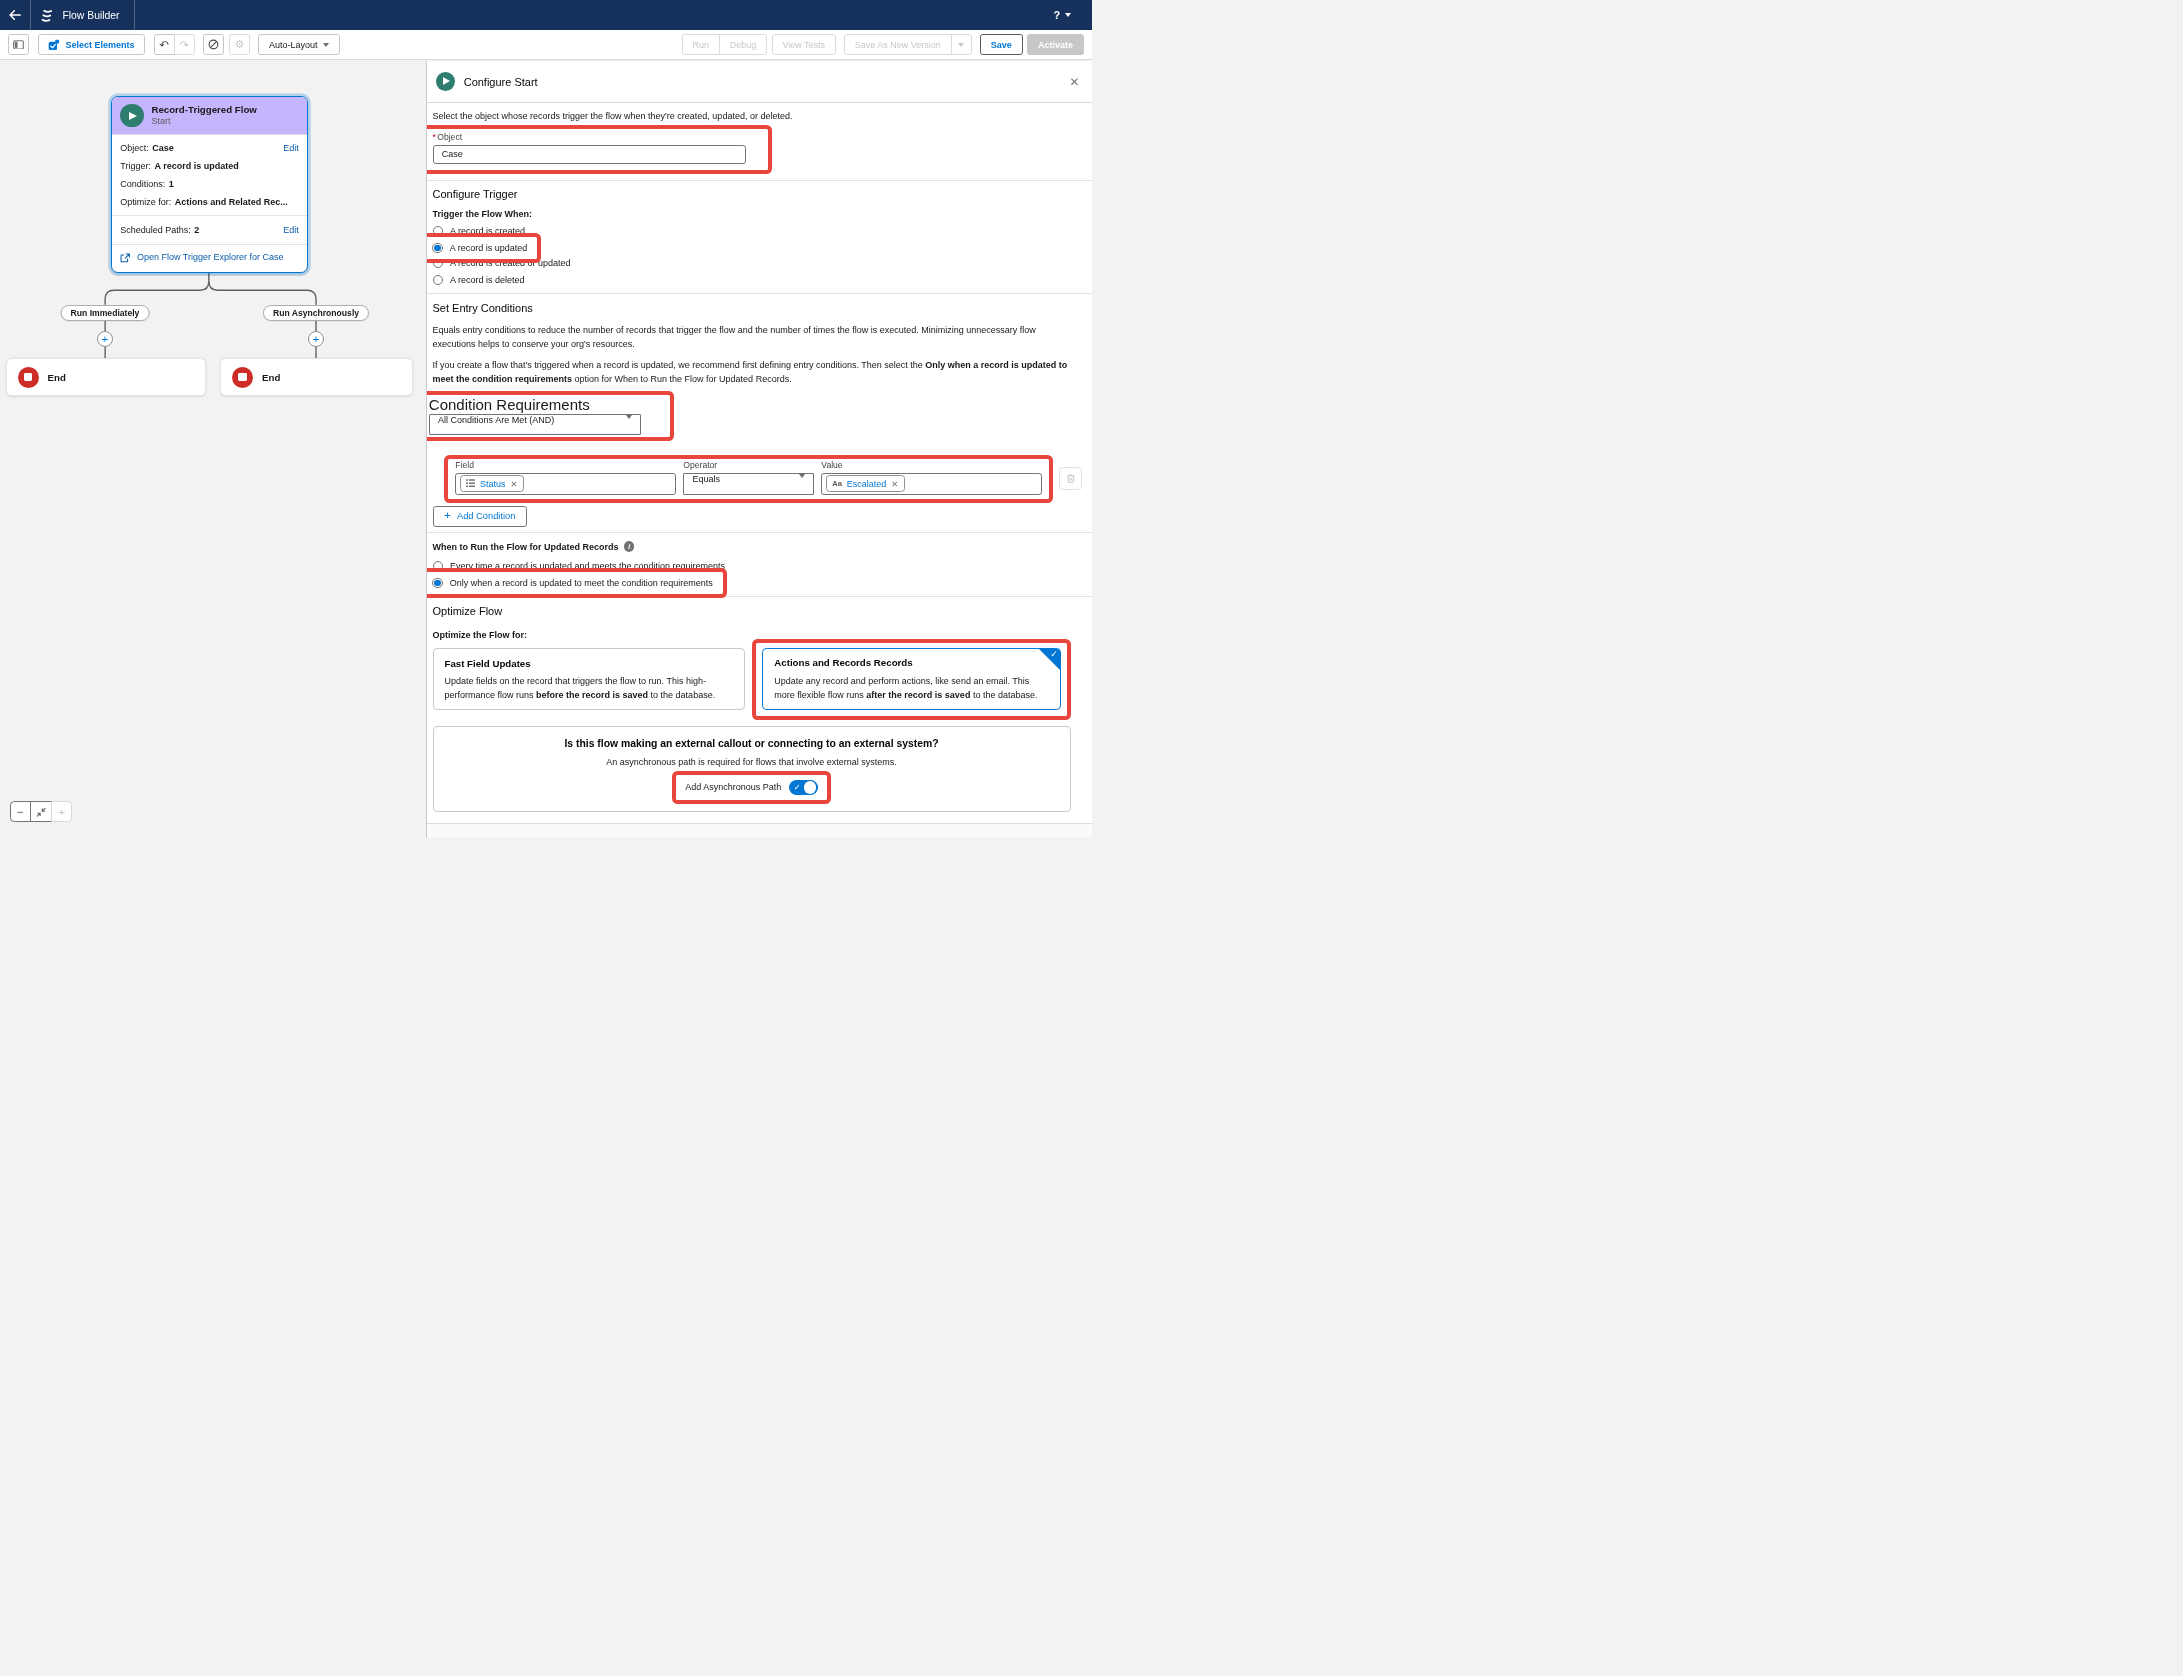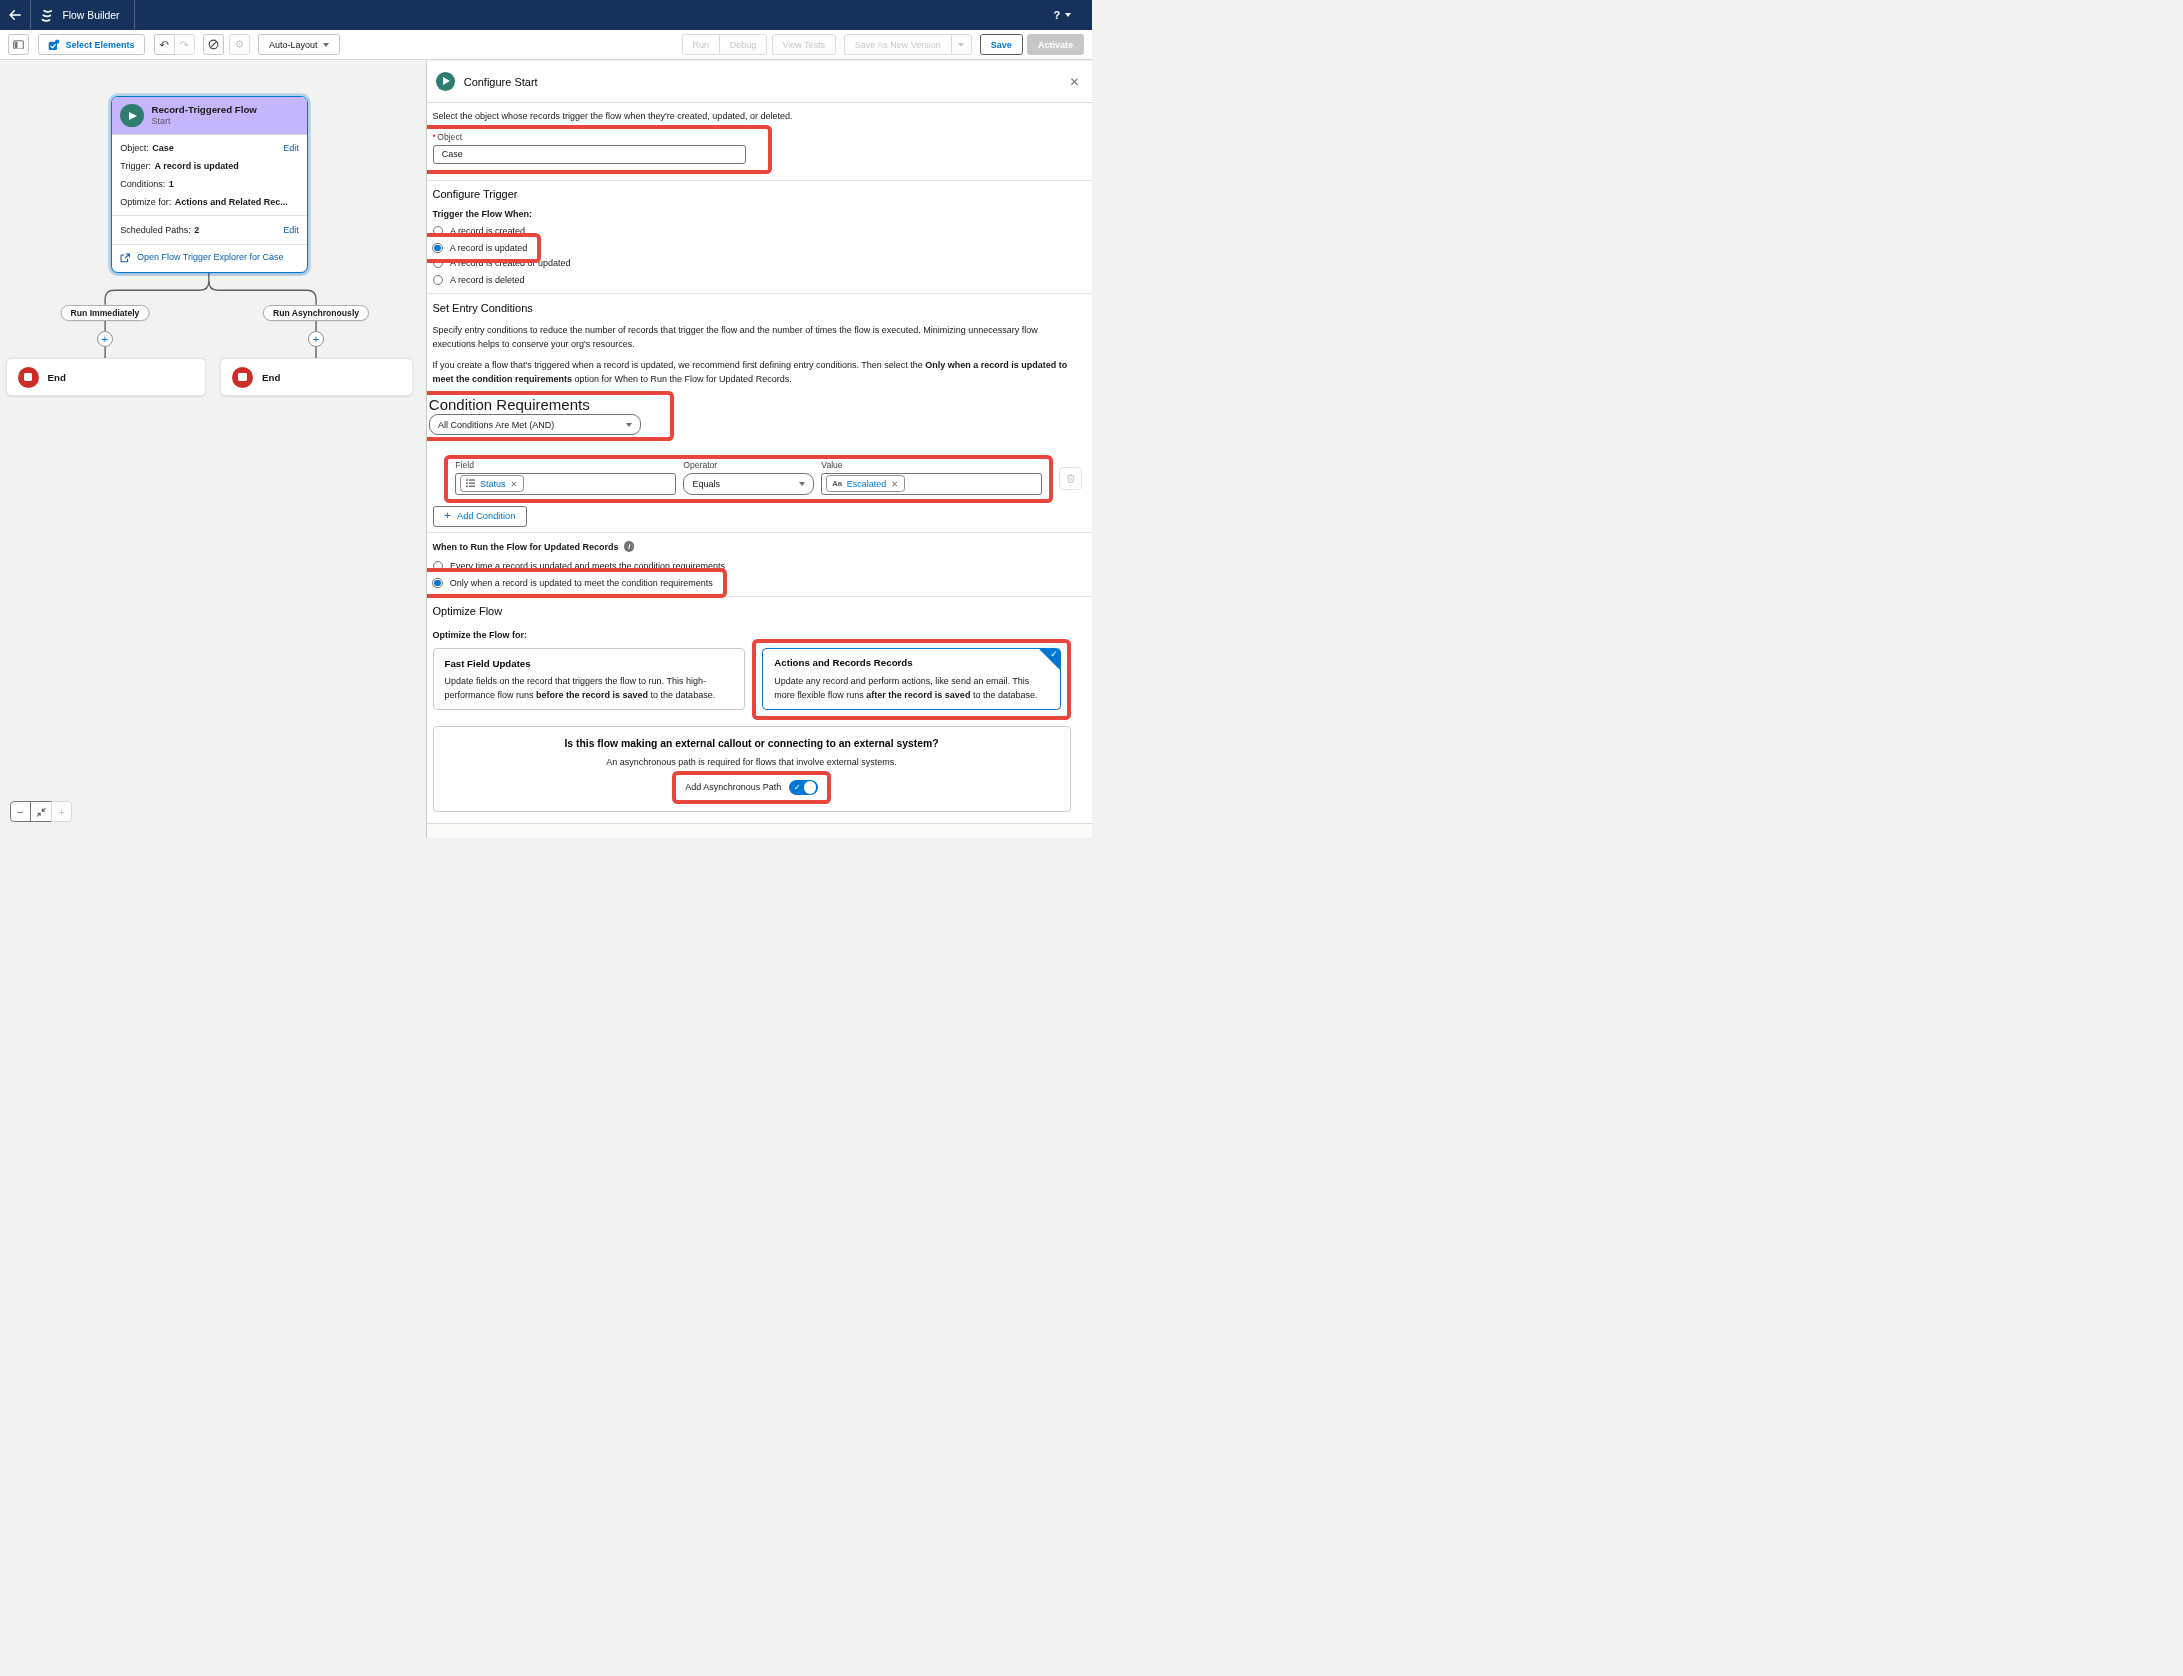--- a/index.html
+++ b/index.html
@@ -78,21 +78,21 @@
   .bold-label { font-weight:bold; margin-top:9.7px; display:flex; align-items:center; gap:5.5px; }
   .radio-group { margin-top:4.2px; }
   .radio-row { display:flex; align-items:center; gap:7px; height:15px; margin-bottom:2.1px; cursor:pointer; width:fit-content; }
   .radio { width:10.4px; height:10.4px; border:0.7px solid #747474; border-radius:50%; background:#fff; flex:none; display:flex; align-items:center; justify-content:center; }
   .radio.sel::after { content:""; width:6.2px; height:6.2px; border-radius:50%; background:#0176d3; }
   .rw-radio { padding:3.5px 9.7px 3.5px 8.3px; margin:-7.6px 0 -7.6px -12.5px; width:fit-content; }
   .rw-radio .radio-row { margin-bottom:0; }
   .para { margin:8.3px 0 0; width:642px; line-height:14px; }
   .para2 { margin-top:7px; }
   .rw-condreq { width:257px; margin:5.5px 0 0 -16px; padding:0.7px 8.3px 1.4px 8.3px; }
-  .select-box { margin-top:1.4px; height:21px; border:0.7px solid #747474; border-radius:9px; display:flex; align-items:center; justify-content:space-between; padding:0 8.3px; background:#fff; cursor:pointer; }
+  .select-box { margin-top:1.4px; height:21px; border:0.7px solid #747474; border-radius:1px; display:flex; align-items:flex-start; justify-content:space-between; padding:0 8.3px; background:#fff; cursor:pointer; }
   .w-condreq { width:212px; }
   .cond-row-outer { display:flex; align-items:center; margin-top:14px; }
   .rw-condrow { width:612px; margin-left:11.8px; padding:1.4px 7px 4.2px 7px; display:flex; gap:7px; }
   .cond-col { display:flex; flex-direction:column; }
   .cond-col .fld-label { height:10.4px; }
   .combobox { margin-top:2.1px; height:22px; border:0.7px solid #747474; border-radius:2.8px; display:flex; align-items:center; padding:0 3.5px; background:#fff; }
   .w-field { width:221px; }
   .w-oper { width:131px; }
   .w-value { flex:1; }
   .sel32 { margin-top:2.1px; height:22px; padding:0 8.3px; }
@@ -365,21 +365,21 @@
         <span>A record is created or updated</span>
       </div>
       <div class="radio-row">
         <span class="radio"></span>
         <span>A record is deleted</span>
       </div>
     </div>
 
     <hr class="div hr2">
     <h2 class="h-section mt12">Set Entry Conditions</h2>
-    <p class="para">Specify entry conditions to reduce the number of records that trigger the flow and the number of times the flow is executed. Minimizing unnecessary flow executions helps to conserve your org's resources.</p>
+    <p class="para">Equals entry conditions to reduce the number of records that trigger the flow and the number of times the flow is executed. Minimizing unnecessary flow executions helps to conserve your org's resources.</p>
     <p class="para para2"><span>If you create a flow that's triggered when a record is updated, we recommend first defining entry conditions. Then select the </span><b>Only when a record is updated to meet the condition requirements</b><span> option for When to Run the Flow for Updated Records.</span></p>
 
     
     <div class="red-wrap rw-condreq">
       <div class="fld-label" style="font-size:15px;color:#181818">Condition Requirements</div>
       <div class="select-box w-condreq">
         <span>All Conditions Are Met (AND)</span>
         <span class="caret-down-g"></span>
       </div>
     </div>

